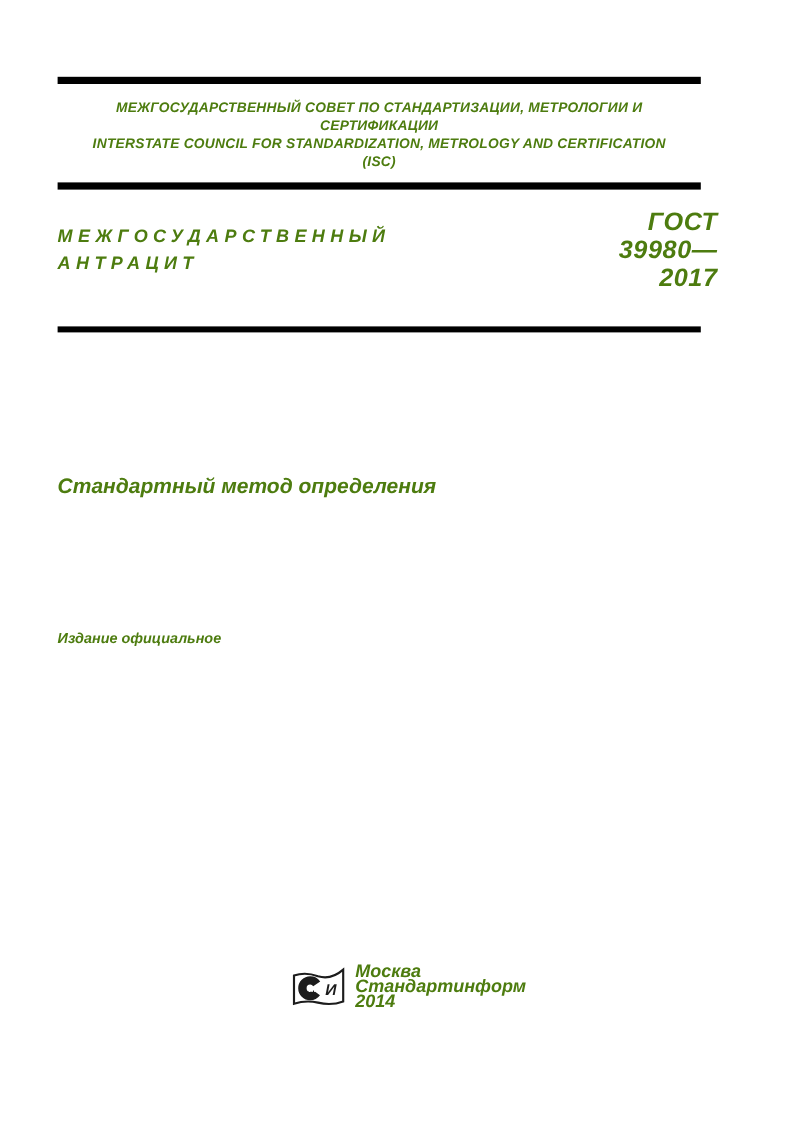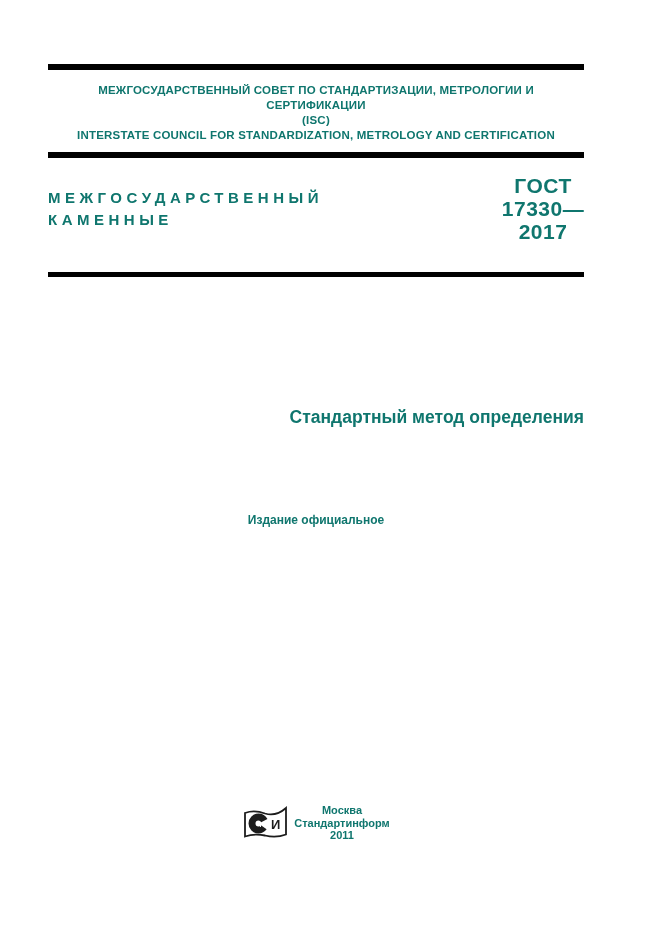--- a/index.html
+++ b/index.html
@@ -6,22 +6,23 @@
     margin: 0;
     padding: 0;
     background: #ffffff;
     font-family: "Liberation Sans", sans-serif;
   }
   .page {
     position: relative;
     width: 651px;
     height: 936px;
     background: #ffffff;
-    color: #0f766e;
+    color: #4d7c0f;
     overflow: hidden;
+    font-style: italic;
   }
   .rule {
     position: absolute;
     left: 48px;
     width: 536px;
     background: #000000;
   }
   .rule-top    { top: 64px;  height: 6px; }
   .rule-mid    { top: 152px; height: 6px; }
   .rule-bottom { top: 272px; height: 5px; }
@@ -48,102 +49,101 @@
     font-weight: bold;
     line-height: 22px;
     letter-spacing: 4.5px;
   }
 
   .std-code {
     position: absolute;
     top: 174px;
     left: 488px;
     width: 110px;
-    text-align: center;
+    text-align: right;
     font-size: 21px;
     font-weight: bold;
     line-height: 23px;
     letter-spacing: 0.5px;
   }
 
   .doc-title {
     position: absolute;
     top: 350px;
     left: 48px;
     width: 536px;
     text-align: center;
     font-size: 22px;
     font-weight: bold;
     line-height: 26px;
   }
 
   .doc-subtitle {
     position: absolute;
-    top: 406px;
+    top: 394px;
     left: 48px;
     width: 536px;
-    text-align: right;
+    text-align: left;
     font-size: 17.5px;
     font-weight: bold;
     line-height: 22px;
   }
 
   .edition-note {
     position: absolute;
-    top: 512px;
+    top: 524px;
     left: 48px;
     width: 536px;
-    text-align: center;
+    text-align: left;
     font-size: 12px;
     font-weight: bold;
     line-height: 16px;
   }
 
   .imprint-logo {
     position: absolute;
     top: 806px;
     left: 243px;
     width: 45px;
     height: 32px;
   }
 
   .imprint-text {
     position: absolute;
     top: 804px;
-    left: 282px;
+    left: 296px;
     width: 120px;
-    text-align: center;
-    font-size: 11px;
+    font-size: 15px;
     font-weight: bold;
     line-height: 12.5px;
   }
 </style>
 </head>
 <body>
 
 <div class="page">
 
   <div class="rule rule-top"></div>
 
   <div class="council-header">
     <div>МЕЖГОСУДАРСТВЕННЫЙ СОВЕТ ПО СТАНДАРТИЗАЦИИ, МЕТРОЛОГИИ И СЕРТИФИКАЦИИ</div>
+    <div>INTERSTATE COUNCIL FOR STANDARDIZATION, METROLOGY AND CERTIFICATION</div>
     <div>(ISC)</div>
-    <div>INTERSTATE COUNCIL FOR STANDARDIZATION, METROLOGY AND CERTIFICATION</div>
   </div>
 
   <div class="rule rule-mid"></div>
 
   <div class="std-type">
     <div>МЕЖГОСУДАРСТВЕННЫЙ</div>
-    <div>КАМЕННЫЕ</div>
+    <div>АНТРАЦИТ</div>
   </div>
 
   <div class="std-code">
     <div>ГОСТ</div>
-    <div>17330—</div>
+    <div>39980—</div>
     <div>2017</div>
   </div>
 
   <div class="rule rule-bottom"></div>
 
 
   <div class="doc-subtitle">
     <div>Стандартный метод определения</div>
   </div>
 
@@ -152,16 +152,16 @@
   <svg class="imprint-logo" viewBox="0 0 45 32" xmlns="http://www.w3.org/2000/svg" aria-hidden="true">
     <path d="M2 7 C 9 4.5, 15 5, 22 7.5 C 28.5 9.5, 35 9, 43 2 L 43 28.5 C 35 31.5, 28 31, 22 29.5 C 15 28, 8 28.5, 2 30.5 Z" fill="#ffffff" stroke="#1c1c1c" stroke-width="1.8"></path>
     <circle cx="15.5" cy="17.5" r="6.5" fill="none" stroke="#1c1c1c" stroke-width="7" stroke-dasharray="32.8 8" stroke-dashoffset="36.8"></circle>
     <text x="17.5" y="20.5" font-size="7" font-weight="bold" fill="#ffffff" text-anchor="middle" font-family="Liberation Sans, sans-serif">т</text>
     <text x="28" y="23" font-size="13" font-weight="bold" fill="#1c1c1c" font-family="Liberation Sans, sans-serif">И</text>
   </svg>
 
   <div class="imprint-text">
     <div>Москва</div>
     <div>Стандартинформ</div>
-    <div>2011</div>
+    <div>2014</div>
   </div>
 
 </div>
 
 </body></html>

